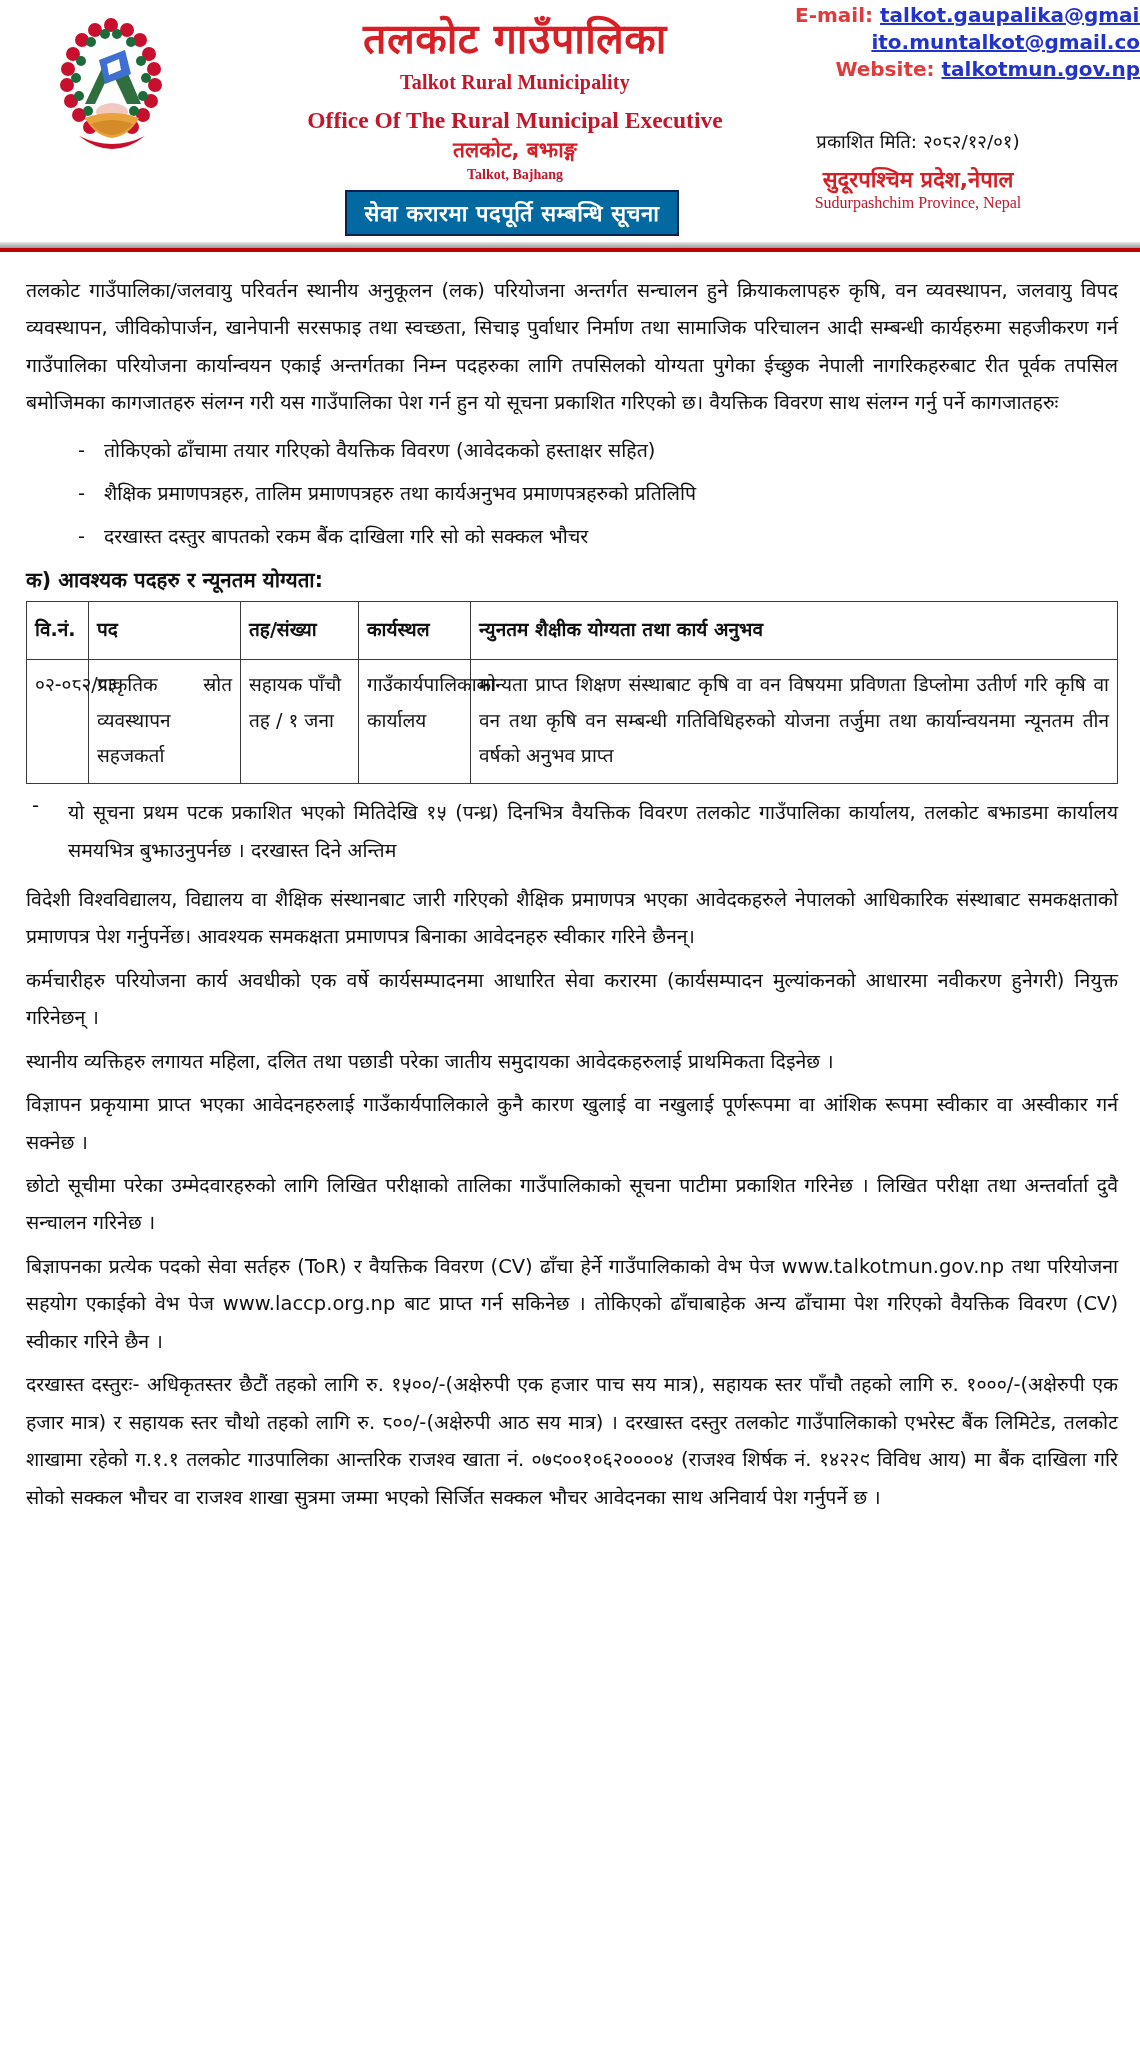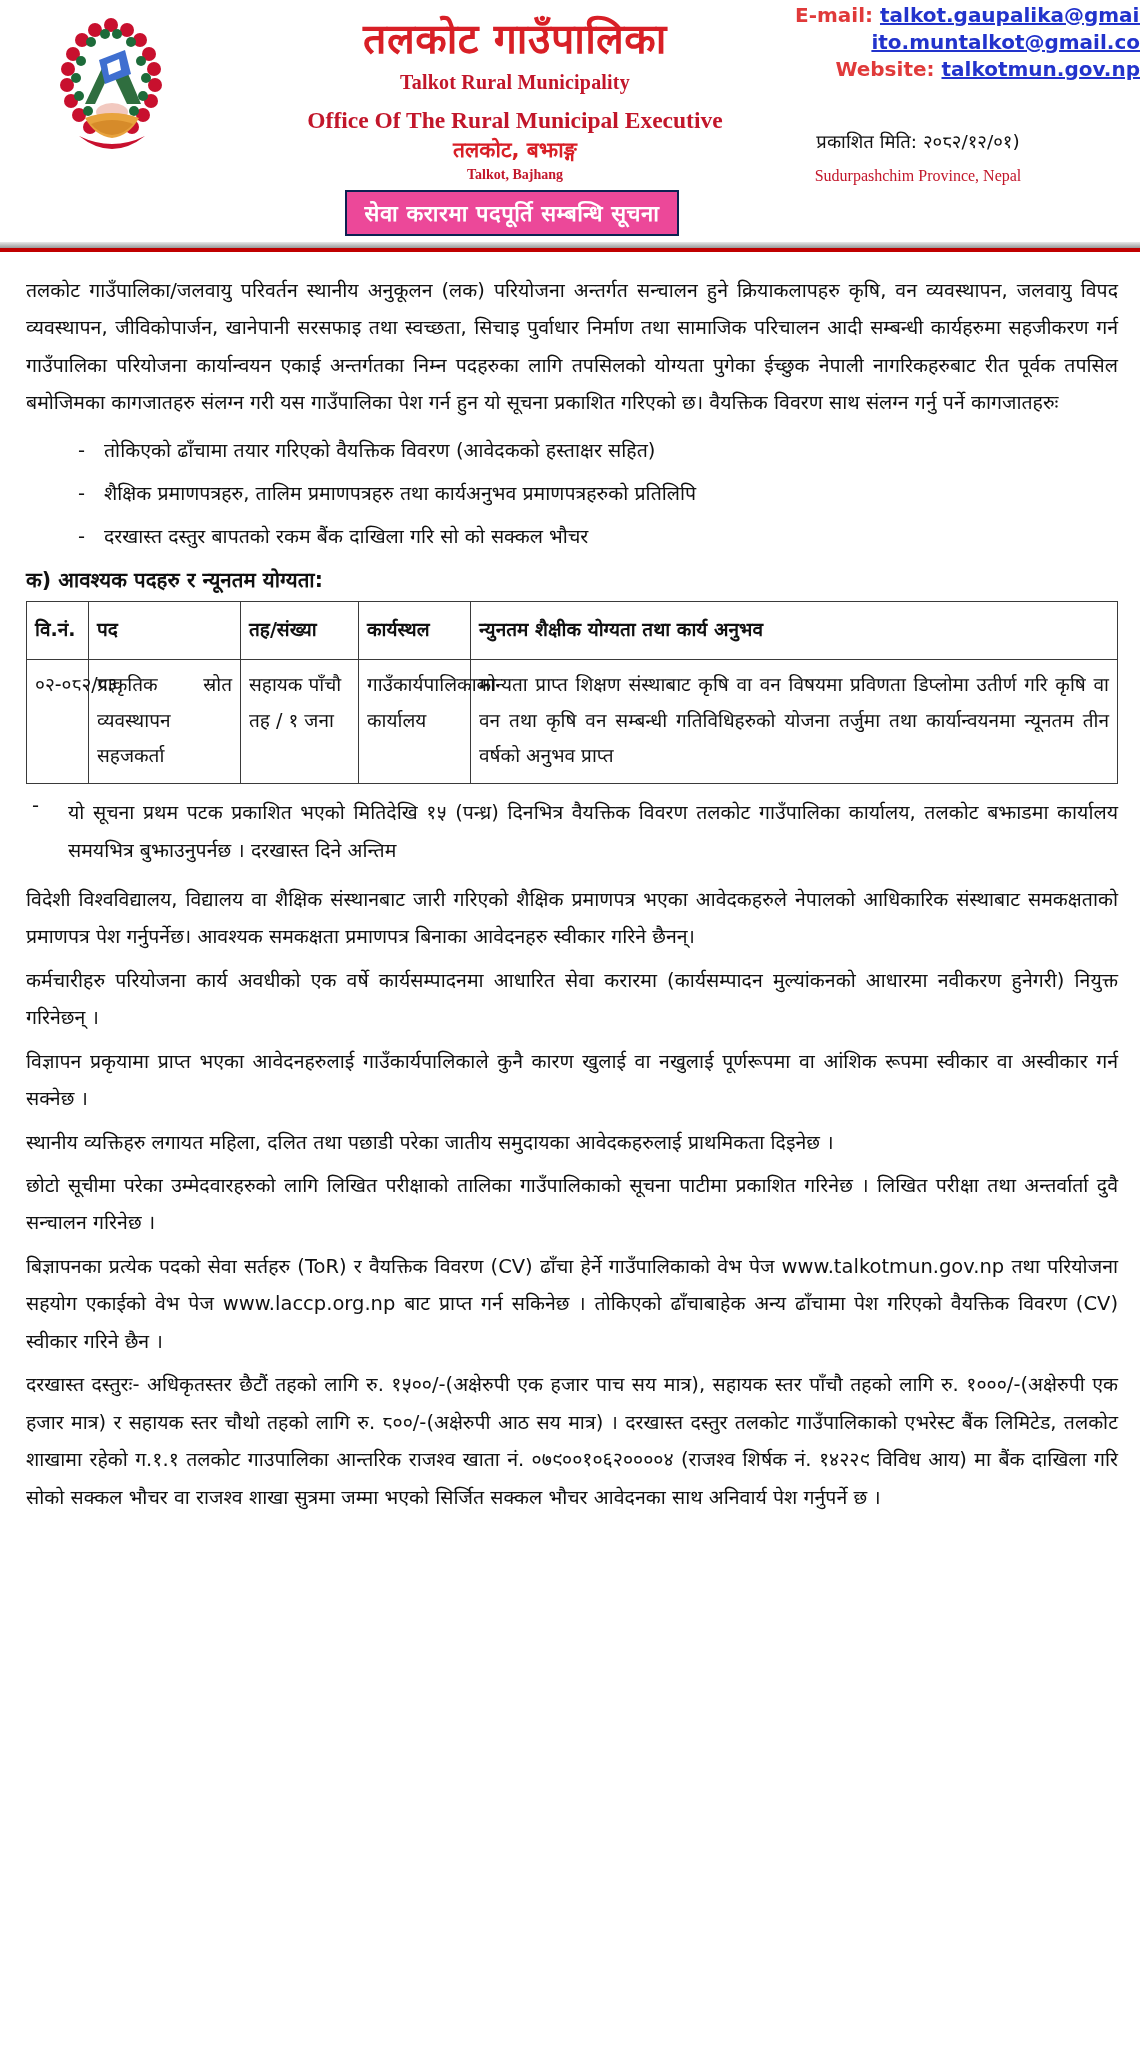--- a/index.html
+++ b/index.html
@@ -84,21 +84,21 @@
   }
   .place-en {
     color: #c2162a;
     font-size: 14px;
     font-weight: bold;
     margin-bottom: 7px;
   }
 
   .notice-banner {
     display: inline-block;
-    background: #ec4899;
+    background: #0369a1;
     color: #ffffff;
     font-family: "DejaVu Sans", sans-serif;
     font-size: 22px;
     font-weight: bold;
     padding: 5px 18px 7px 18px;
     border: 2px solid #0c2152;
     letter-spacing: 0.5px;
     margin-left: -6px;
   }
 
@@ -308,20 +308,21 @@
       <div class="org-np">तलकोट गाउँपालिका</div>
       <div class="org-en">Talkot Rural Municipality</div>
       <div class="office-en">Office Of The Rural Municipal Executive</div>
       <div class="place-np">तलकोट, बझाङ्ग</div>
       <div class="place-en">Talkot, Bajhang</div>
       <div class="notice-banner">सेवा करारमा पदपूर्ति सम्बन्धि सूचना</div>
     </div>
 
     <div class="right-meta">
       <div class="pub-date">प्रकाशित मिति: २०८२/१२/०१)</div>
+      <div class="province-np">सुदूरपश्चिम प्रदेश,नेपाल</div>
       <div class="province-en">Sudurpashchim Province, Nepal</div>
     </div>
   </div>
 
   <div class="rule-gray"></div>
   <div class="rule-red"></div>
 
   <div class="body">
 
     <p class="para">तलकोट गाउँपालिका/जलवायु परिवर्तन स्थानीय अनुकूलन (लक) परियोजना अन्तर्गत सन्चालन हुने क्रियाकलापहरु कृषि, वन व्यवस्थापन, जलवायु विपद व्यवस्थापन, जीविकोपार्जन, खानेपानी सरसफाइ तथा स्वच्छता, सिचाइ पुर्वाधार निर्माण तथा सामाजिक परिचालन आदी सम्बन्धी कार्यहरुमा सहजीकरण गर्न गाउँपालिका परियोजना कार्यान्वयन एकाई अन्तर्गतका निम्न पदहरुका लागि तपसिलको योग्यता पुगेका ईच्छुक नेपाली नागरिकहरुबाट रीत पूर्वक तपसिल बमोजिमका कागजातहरु संलग्न गरी यस गाउँपालिका पेश गर्न हुन यो सूचना प्रकाशित गरिएको छ। वैयक्तिक विवरण साथ संलग्न गर्नु पर्ने कागजातहरुः</p>
@@ -354,20 +355,20 @@
         </tr>
       </tbody>
     </table>
 
     <div class="dash-block">
       <p class="para">यो सूचना प्रथम पटक प्रकाशित भएको मितिदेखि १५ (पन्ध्र) दिनभित्र वैयक्तिक विवरण तलकोट गाउँपालिका कार्यालय, तलकोट बझाडमा कार्यालय समयभित्र बुझाउनुपर्नछ । दरखास्त दिने अन्तिम</p>
     </div>
 
     <p class="para indent-para">विदेशी विश्वविद्यालय, विद्यालय वा शैक्षिक संस्थानबाट जारी गरिएको शैक्षिक प्रमाणपत्र भएका आवेदकहरुले नेपालको आधिकारिक संस्थाबाट समकक्षताको प्रमाणपत्र पेश गर्नुपर्नेछ। आवश्यक समकक्षता प्रमाणपत्र बिनाका आवेदनहरु स्वीकार गरिने छैनन्।</p>
     <p class="para indent-para">कर्मचारीहरु परियोजना कार्य अवधीको एक वर्षे कार्यसम्पादनमा आधारित सेवा करारमा (कार्यसम्पादन मुल्यांकनको आधारमा नवीकरण हुनेगरी) नियुक्त गरिनेछन् ।</p>
+    <p class="para indent-para">स्थानीय व्यक्तिहरु लगायत महिला, दलित तथा पछाडी परेका जातीय समुदायका आवेदकहरुलाई प्राथमिकता दिइनेछ ।</p>
     <p class="para indent-para">विज्ञापन प्रकृयामा प्राप्त भएका आवेदनहरुलाई गाउँकार्यपालिकाले कुनै कारण खुलाई वा नखुलाई पूर्णरूपमा वा आंशिक रूपमा स्वीकार वा अस्वीकार गर्न सक्नेछ ।</p>
-    <p class="para indent-para">स्थानीय व्यक्तिहरु लगायत महिला, दलित तथा पछाडी परेका जातीय समुदायका आवेदकहरुलाई प्राथमिकता दिइनेछ ।</p>
     <p class="para indent-para">छोटो सूचीमा परेका उम्मेदवारहरुको लागि लिखित परीक्षाको तालिका गाउँपालिकाको सूचना पाटीमा प्रकाशित गरिनेछ । लिखित परीक्षा तथा अन्तर्वार्ता दुवै सन्चालन गरिनेछ ।</p>
     <p class="para indent-para">बिज्ञापनका प्रत्येक पदको सेवा सर्तहरु (ToR) र वैयक्तिक विवरण (CV) ढाँचा हेर्ने गाउँपालिकाको वेभ पेज www.talkotmun.gov.np तथा परियोजना सहयोग एकाईको वेभ पेज www.laccp.org.np बाट प्राप्त गर्न सकिनेछ । तोकिएको ढाँचाबाहेक अन्य ढाँचामा पेश गरिएको वैयक्तिक विवरण (CV) स्वीकार गरिने छैन ।</p>
     <p class="para indent-para">दरखास्त दस्तुरः- अधिकृतस्तर छैटौं तहको लागि रु. १५००/-(अक्षेरुपी एक हजार पाच सय मात्र), सहायक स्तर पाँचौ तहको लागि रु. १०००/-(अक्षेरुपी एक हजार मात्र) र सहायक स्तर चौथो तहको लागि रु. ८००/-(अक्षेरुपी आठ सय मात्र) । दरखास्त दस्तुर तलकोट गाउँपालिकाको एभरेस्ट बैंक लिमिटेड, तलकोट शाखामा रहेको ग.१.१ तलकोट गाउपालिका आन्तरिक राजश्व खाता नं. ०७९००१०६२००००४ (राजश्व शिर्षक नं. १४२२९ विविध आय) मा बैंक दाखिला गरि सोको सक्कल भौचर वा राजश्व शाखा सुत्रमा जम्मा भएको सिर्जित सक्कल भौचर आवेदनका साथ अनिवार्य पेश गर्नुपर्ने छ ।</p>
 
   </div>
 </div>
 
 </body></html>

